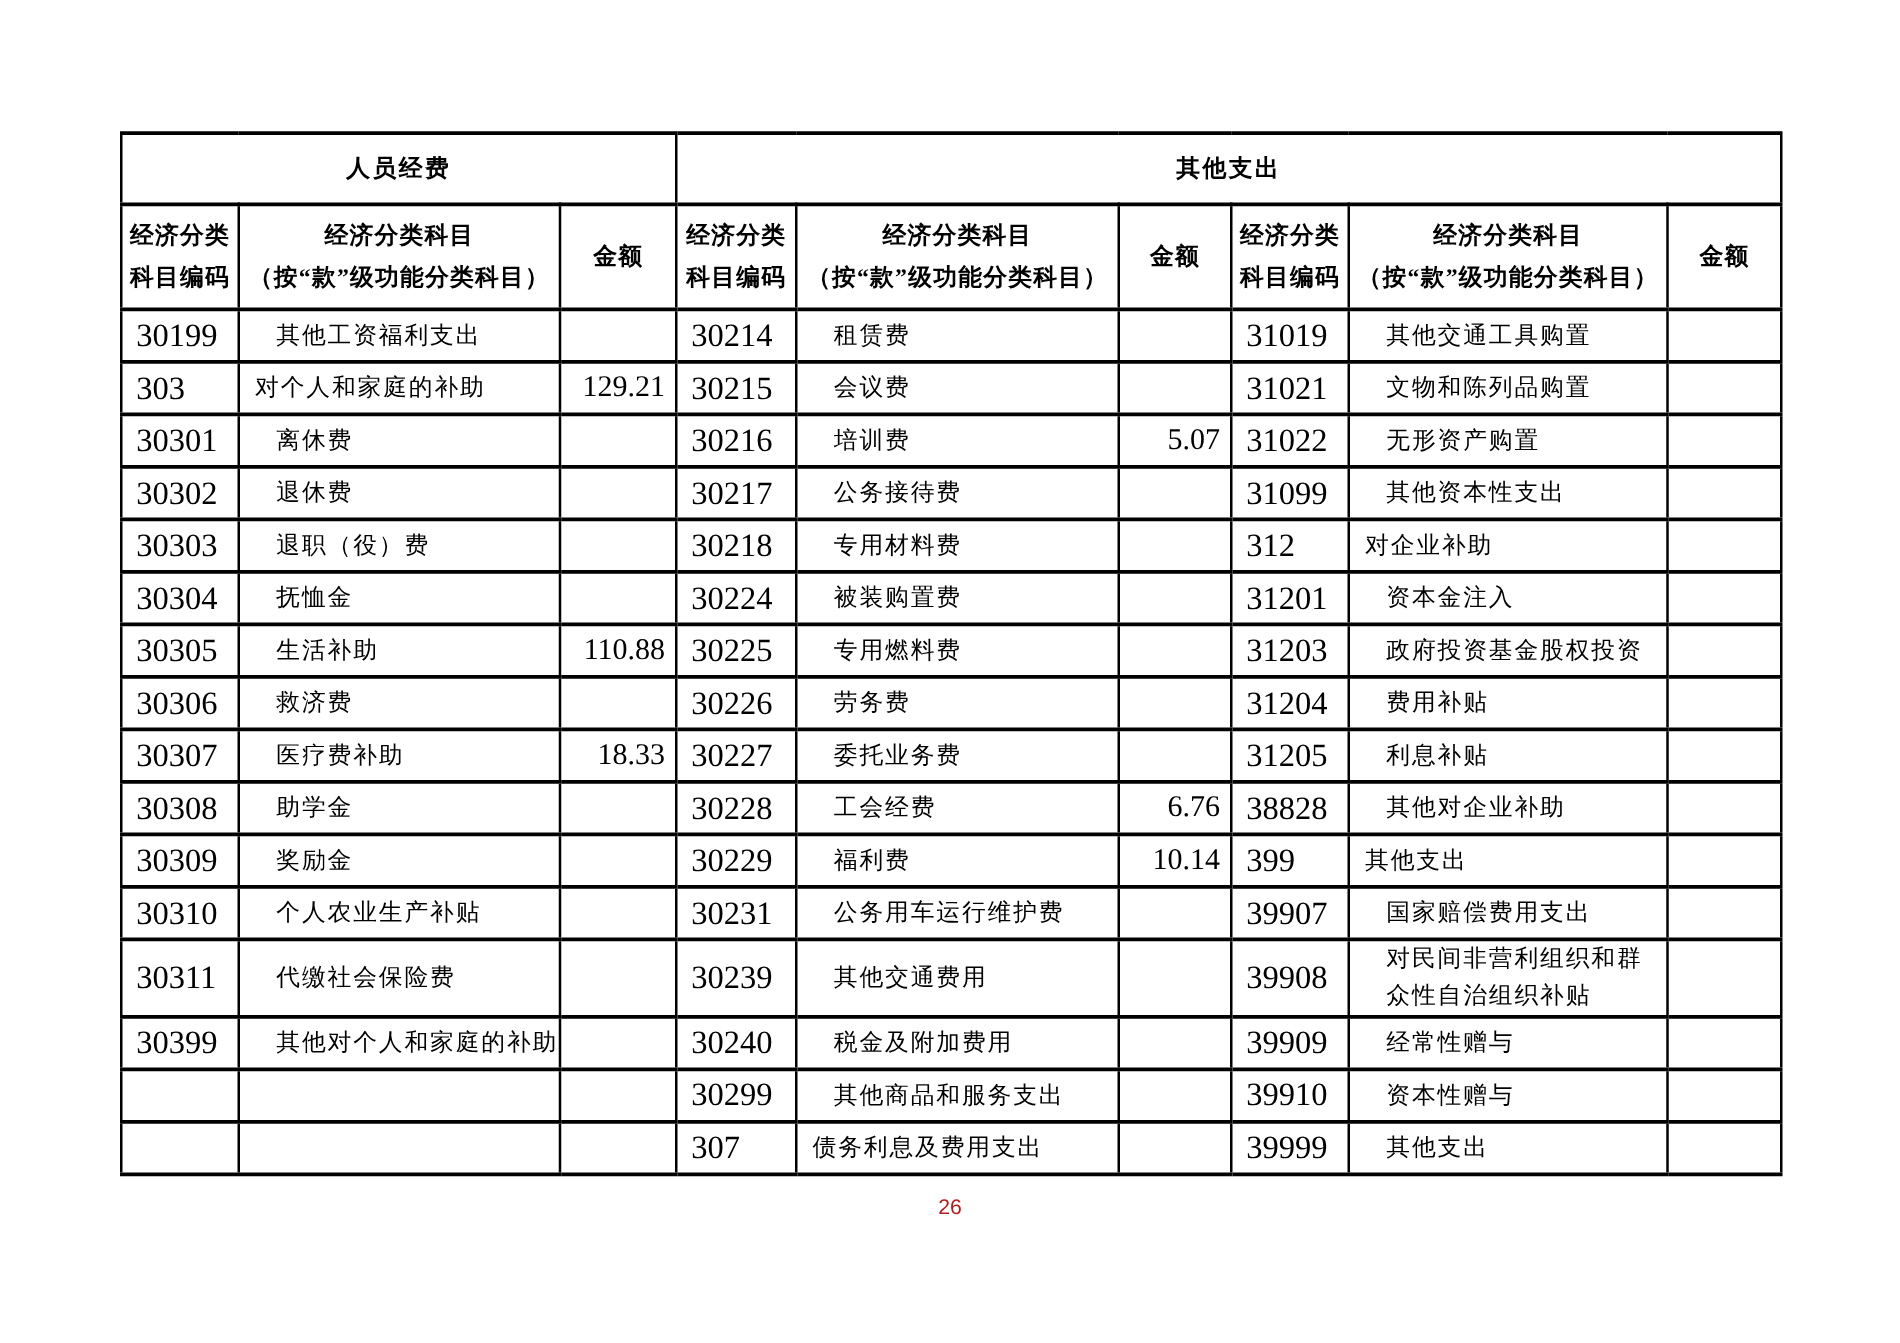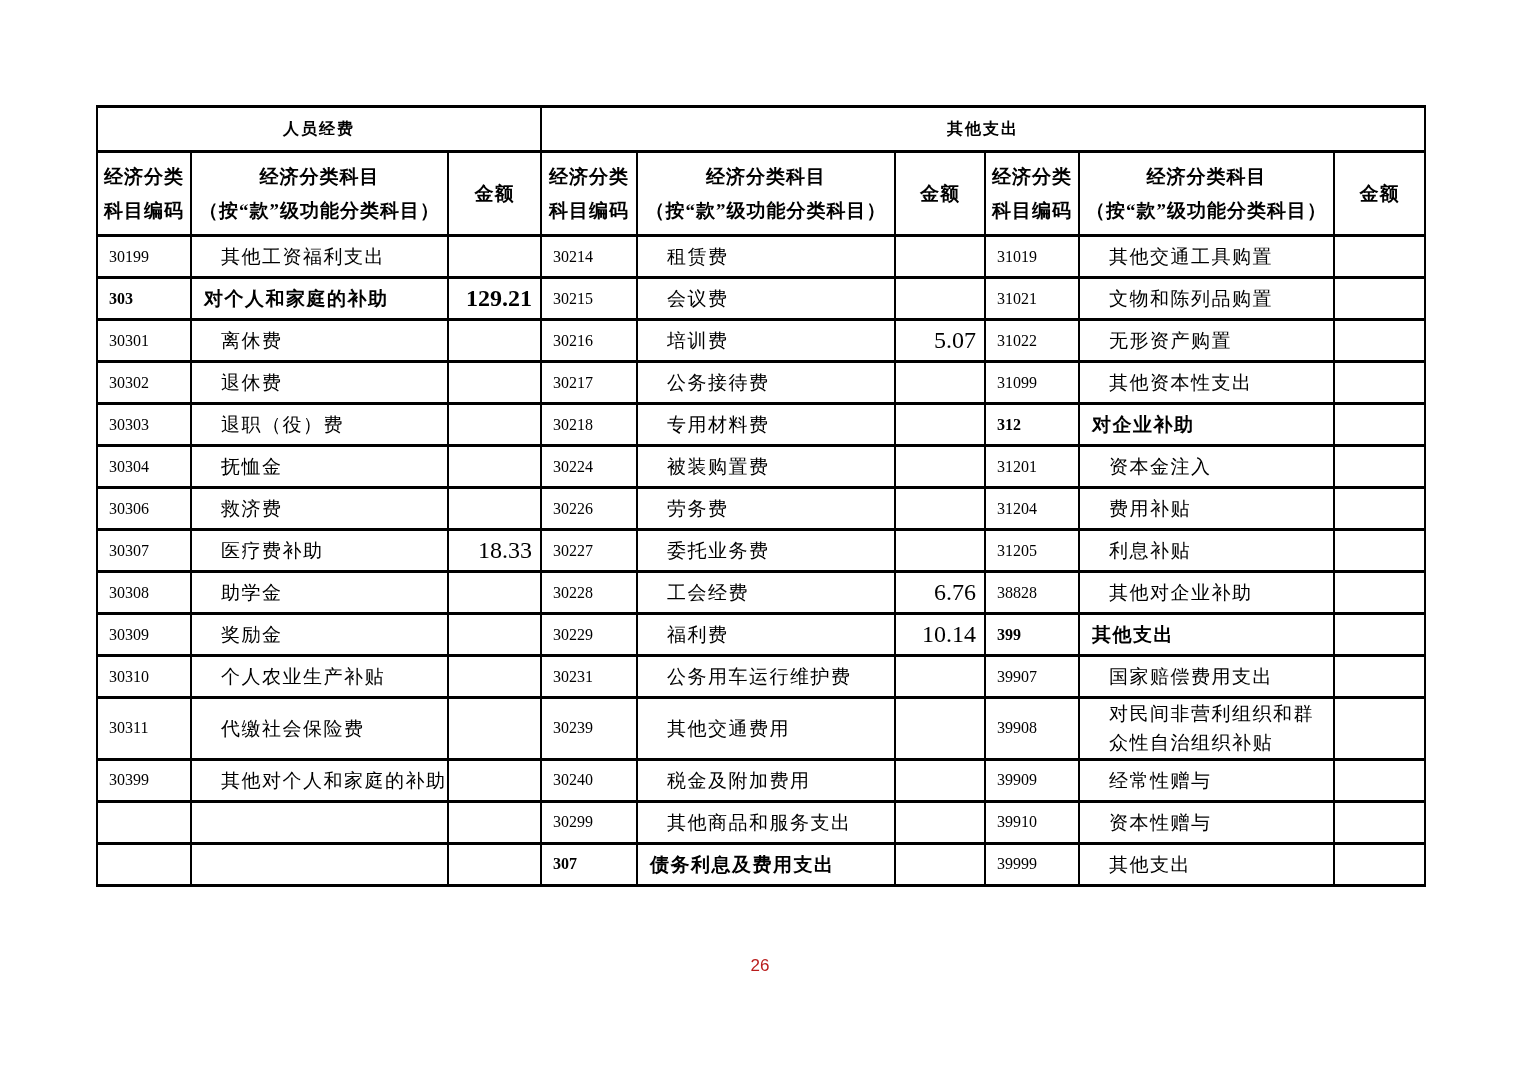--- a/index.html
+++ b/index.html
@@ -12,36 +12,36 @@
   .table-wrap { position:absolute; left:96px; top:105px; }
   table.budget {
     border-collapse:collapse; table-layout:fixed; width:1328px;
   }
   table.budget th, table.budget td {
     border:2px solid #000;
     border-top-width:3px; border-bottom-width:3px;
     vertical-align:middle; overflow:hidden;
   }
   thead tr.group-row th {
-    height:45px; font-size:16px; font-weight:bold;
+    height:57px; font-size:19px; font-weight:bold;
     text-align:center; letter-spacing:2px;
   }
   thead tr.col-header-row th {
     height:84px; font-size:19px; font-weight:bold;
     text-align:center; line-height:1.75; letter-spacing:1px;
   }
   tbody tr { height:42px; }
   tbody tr.tall { height:61px; }
-  td.td-code { font-size:16px; padding-left:11px; text-align:left; }
+  td.td-code { font-size:26px; padding-left:11px; text-align:left; }
   td.td-name {
     font-size:19px; padding-left:29px; padding-right:0;
     letter-spacing:1.5px; line-height:1.55; text-align:left;
   }
   td.td-amount { font-size:24px; text-align:right; padding-right:8px; }
-  td.bold { font-weight:bold; }
+  td.bold { font-weight:normal; }
   td.td-name.bold { padding-left:12px; }
   .page-number {
     position:absolute; top:956px; left:0; width:100%;
     text-align:center; font-size:17px; color:#b91c1c;
     font-family:"Liberation Sans","DejaVu Sans",sans-serif;
   }
 </style>
 </head>
 <body>
 
@@ -156,20 +156,31 @@
           <td class="td-name">抚恤金</td>
           <td class="td-amount"></td>
           <td class="td-code">30224</td>
           <td class="td-name">被装购置费</td>
           <td class="td-amount"></td>
           <td class="td-code">31201</td>
           <td class="td-name">资本金注入</td>
           <td class="td-amount"></td>
         </tr>
         <tr>
+          <td class="td-code">30305</td>
+          <td class="td-name">生活补助</td>
+          <td class="td-amount">110.88</td>
+          <td class="td-code">30225</td>
+          <td class="td-name">专用燃料费</td>
+          <td class="td-amount"></td>
+          <td class="td-code">31203</td>
+          <td class="td-name">政府投资基金股权投资</td>
+          <td class="td-amount"></td>
+        </tr>
+        <tr>
           <td class="td-code">30306</td>
           <td class="td-name">救济费</td>
           <td class="td-amount"></td>
           <td class="td-code">30226</td>
           <td class="td-name">劳务费</td>
           <td class="td-amount"></td>
           <td class="td-code">31204</td>
           <td class="td-name">费用补贴</td>
           <td class="td-amount"></td>
         </tr>

